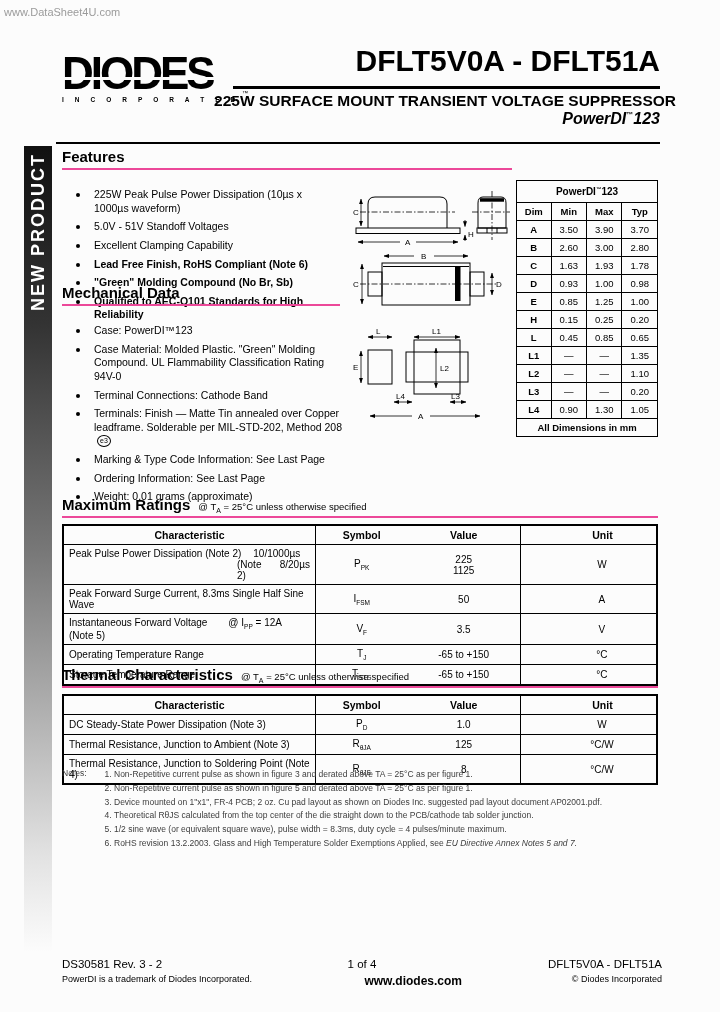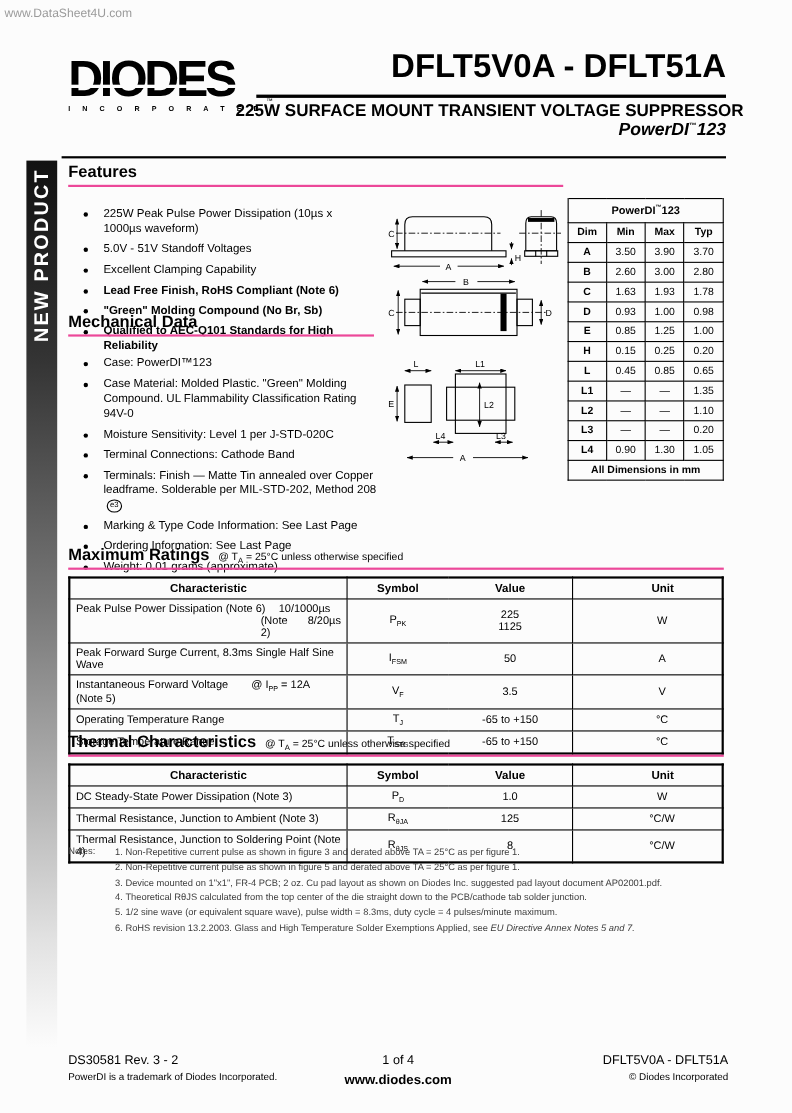--- a/index.html
+++ b/index.html
@@ -93,21 +93,21 @@
   .notes ol{margin:0;padding:0 0 0 12px;}
   .notes li{margin-bottom:1.5px;line-height:1.45;}
 
   
   .footer{position:absolute;left:62px;top:958px;width:600px;display:flex;}
   .footer .fcol{flex:1;}
   .fl1{font-size:11.5px;margin-bottom:4px;}
   .fl2{font-size:9px;}
   .fc{text-align:center;}
   .fr{text-align:right;}
-  .fw{font-weight:bold;font-size:12px;}
+  .fw{font-weight:bold;font-size:12px;text-align:right;}
 </style>
 </head>
 <body>
 
 <div class="page">
 
   <div class="watermark">www.DataSheet4U.com</div>
 
   <div class="logo">
     <div class="logo-word">DIODES</div>
@@ -287,21 +287,20 @@
           <td class="ftr" colspan="4">All Dimensions in mm</td>
         </tr>
     </tbody>
   </table>
 
   <section class="mech">
     <div class="sec-head"><h2>Mechanical Data</h2></div>
     <ul class="bullets">
       <li>Case: PowerDI™123</li>
       <li>Case Material: Molded Plastic. "Green" Molding Compound. UL Flammability Classification Rating 94V-0</li>
-      <li>Moisture Sensitivity: Level 1 per J-STD-020C</li>
       <li>Terminal Connections: Cathode Band</li>
       <li><span>Terminals: Finish — Matte Tin annealed over Copper leadframe.  Solderable per MIL-STD-202, Method 208</span><span class="e3">e3</span></li>
       <li>Marking &amp; Type Code Information: See Last Page</li>
       <li>Ordering Information: See Last Page</li>
       <li>Weight: 0.01 grams (approximate)</li>
     </ul>
   </section>
 
   <section class="ratings">
     <div class="sec-head"><h2>Maximum Ratings</h2><span class="cond"><span>@ T</span><sub>A</sub><span> = 25°C unless otherwise specified</span></span></div>
@@ -311,21 +310,21 @@
           <th class="c1">Characteristic</th>
           <th class="c2">Symbol</th>
           <th class="c3">Value</th>
           <th class="c4">Unit</th>
         </tr>
       </thead>
       <tbody>
         <tr>
           <td class="c1">
             <div class="cl">
-                <span>Peak Pulse Power Dissipation (Note 6)</span>
+                <span>Peak Pulse Power Dissipation (Note 2)</span>
                 <span class="rate">10/1000µs</span>
               </div>
             <div class="cl l2">
                 <span>(Note 2)</span>
                 <span class="rate">8/20µs</span>
               </div>
           </td>
           <td class="c2"><span>P</span><sub>PK</sub></td>
           <td class="c3">
               <span class="v2">225</span>

